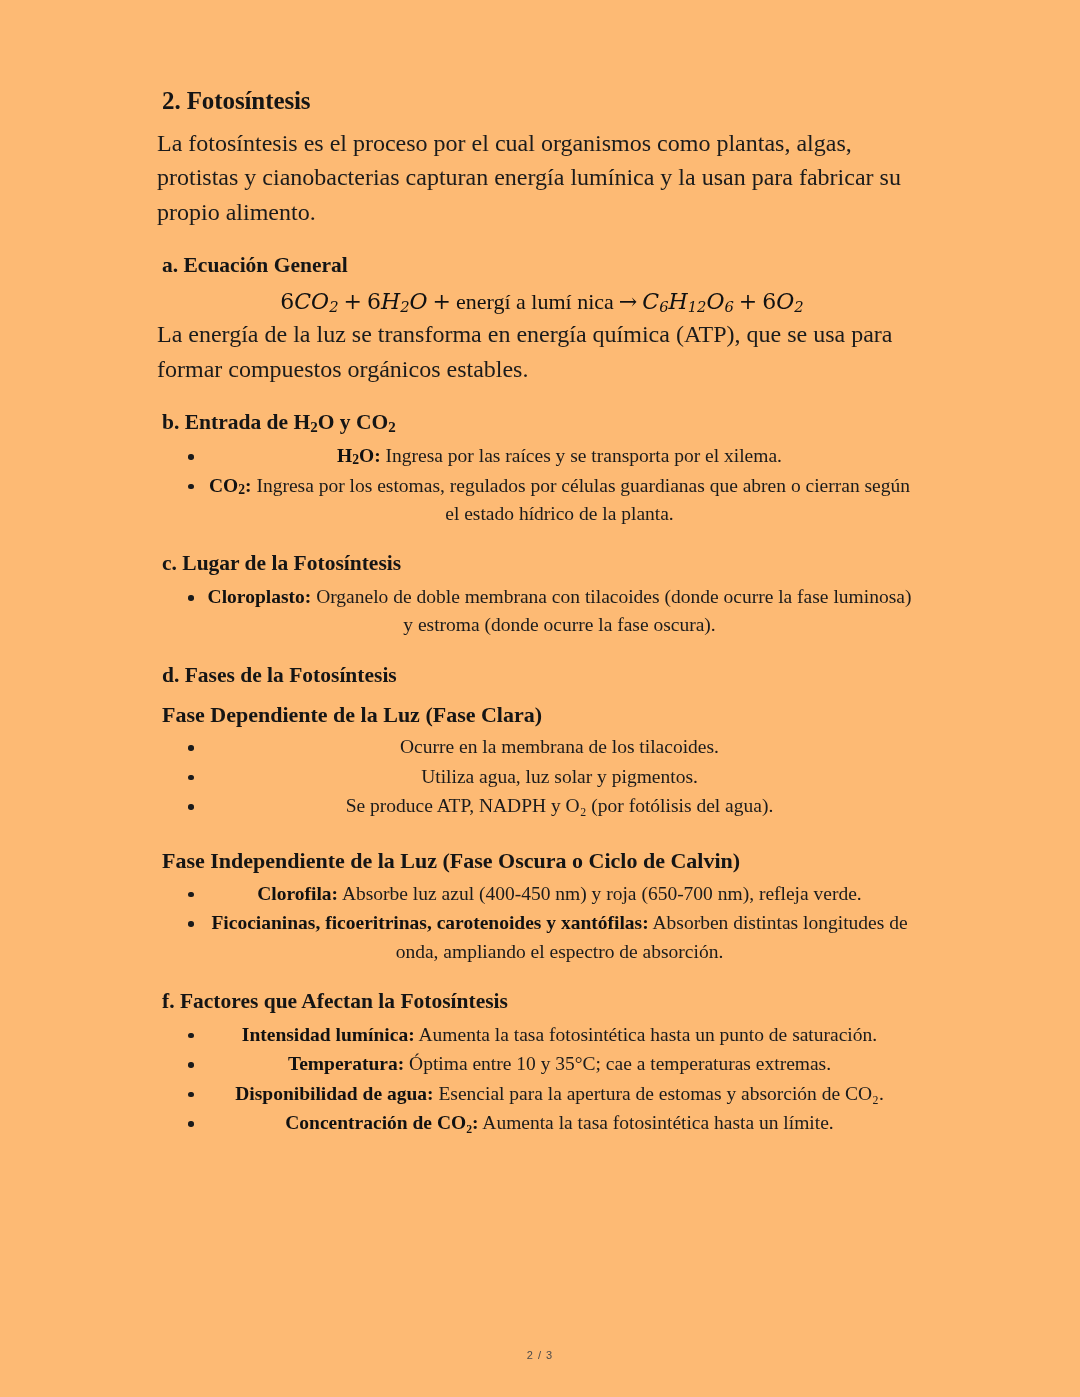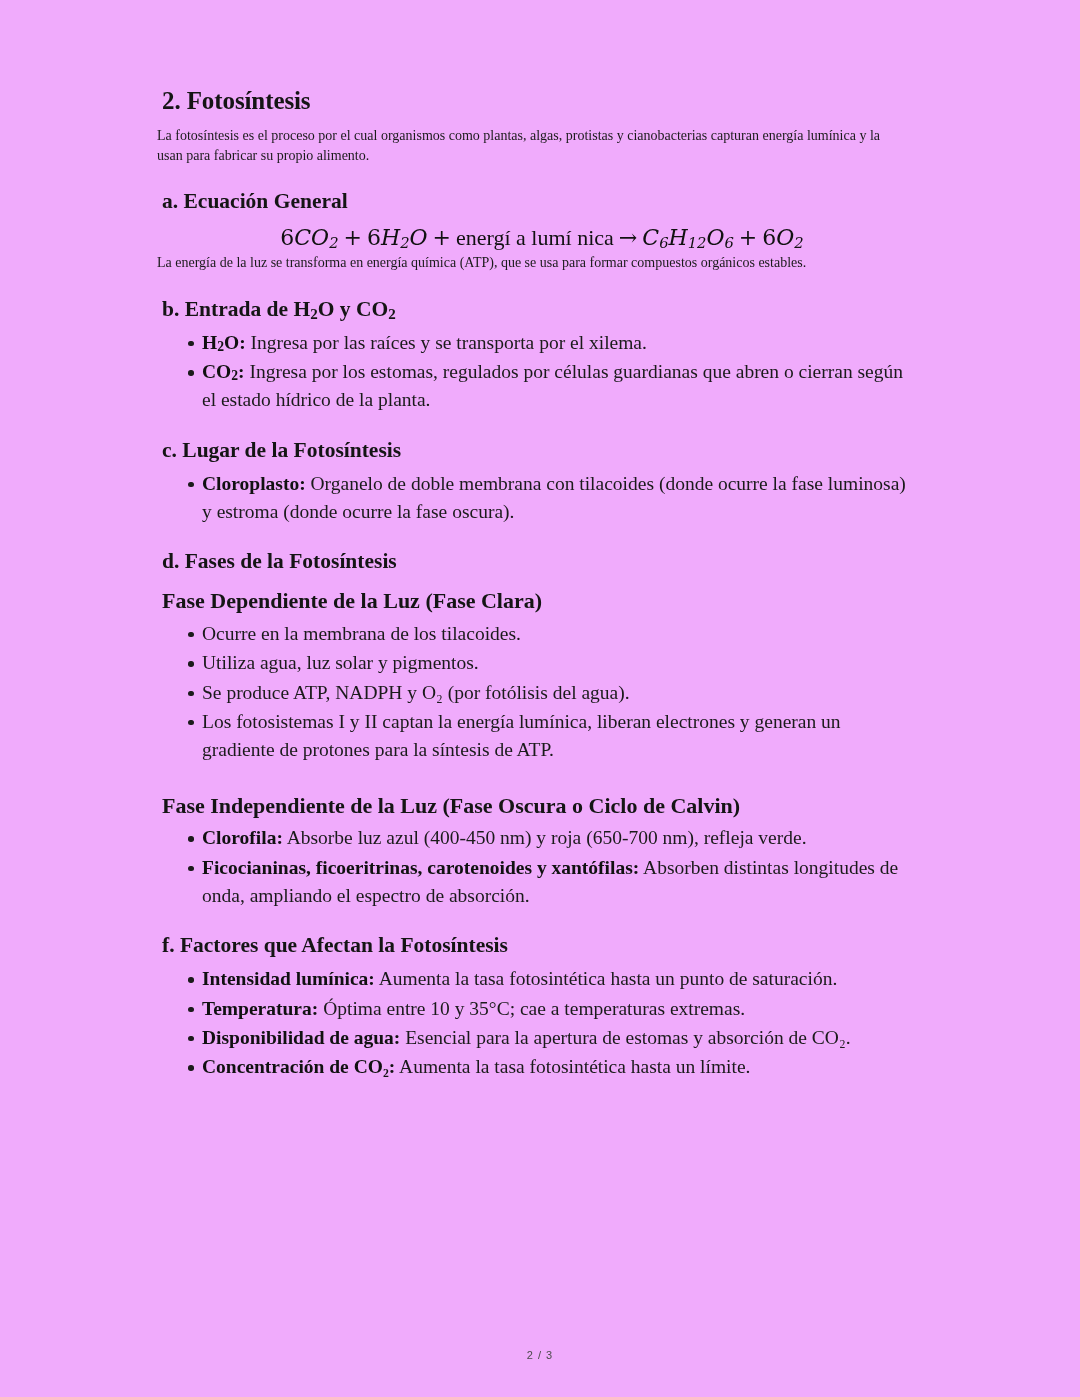--- a/index.html
+++ b/index.html
@@ -15,21 +15,21 @@
     color: #1b1b1b;
     position: relative;
     overflow: hidden;
   }
 
   .page {
     position: absolute;
     left: 0; top: 0;
     width: 1080px;
     height: 1397px;
-    background: #f0abfc;
+    background: #fdba74;
   }
 
   .content {
     position: absolute;
     left: 157px;
     top: 86px;
     width: 760px;
   }
 
   
@@ -53,21 +53,21 @@
   .phase-head {
     font-size: 22px;
     font-weight: bold;
     color: #151515;
     margin: 12px 0 4px 5px;
     line-height: 1.3;
   }
 
   
   .para {
-    font-size: 14px;
+    font-size: 24px;
     line-height: 1.455;
     margin: 0 0 4px 0;
     color: #1b1b1b;
     max-width: 752px;
   }
   .para.after-eq { }
 
   
   .equation-block {
     text-align: center;
@@ -100,20 +100,21 @@
     padding: 0;
   }
   ul.bullets > li {
     position: relative;
     padding-left: 45px;
     font-size: 19.5px;
     line-height: 1.455;
     margin: 0 0 1px 0;
     color: #1b1b1b;
     max-width: 752px;
+    text-align: center;
   }
   ul.bullets > li::before {
     content: "";
     position: absolute;
     left: 31px;
     top: 12px;
     width: 5.5px;
     height: 5.5px;
     border-radius: 50%;
     background: #1b1b1b;
@@ -171,21 +172,20 @@
       <li><b>Cloroplasto:</b><span> Organelo de doble membrana con tilacoides (donde ocurre la fase luminosa) y estroma (donde ocurre la fase oscura).</span></li>
     </ul>
 
     <h2 class="sub-head">d. Fases de la Fotosíntesis</h2>
 
     <h3 class="phase-head">Fase Dependiente de la Luz (Fase Clara)</h3>
     <ul class="bullets">
       <li>Ocurre en la membrana de los tilacoides.</li>
       <li>Utiliza agua, luz solar y pigmentos.</li>
       <li>Se produce ATP, NADPH y O₂ (por fotólisis del agua).</li>
-      <li>Los fotosistemas I y II captan la energía lumínica, liberan electrones y generan un gradiente de protones para la síntesis de ATP.</li>
     </ul>
 
     <div class="gap-md"></div>
 
     <h3 class="phase-head">Fase Independiente de la Luz (Fase Oscura o Ciclo de Calvin)</h3>
 
 
     <ul class="bullets">
       <li><b>Clorofila:</b><span> Absorbe luz azul (400-450 nm) y roja (650-700 nm), refleja verde.</span></li>
       <li><b>Ficocianinas, ficoeritrinas, carotenoides y xantófilas:</b><span> Absorben distintas longitudes de onda, ampliando el espectro de absorción.</span></li>

